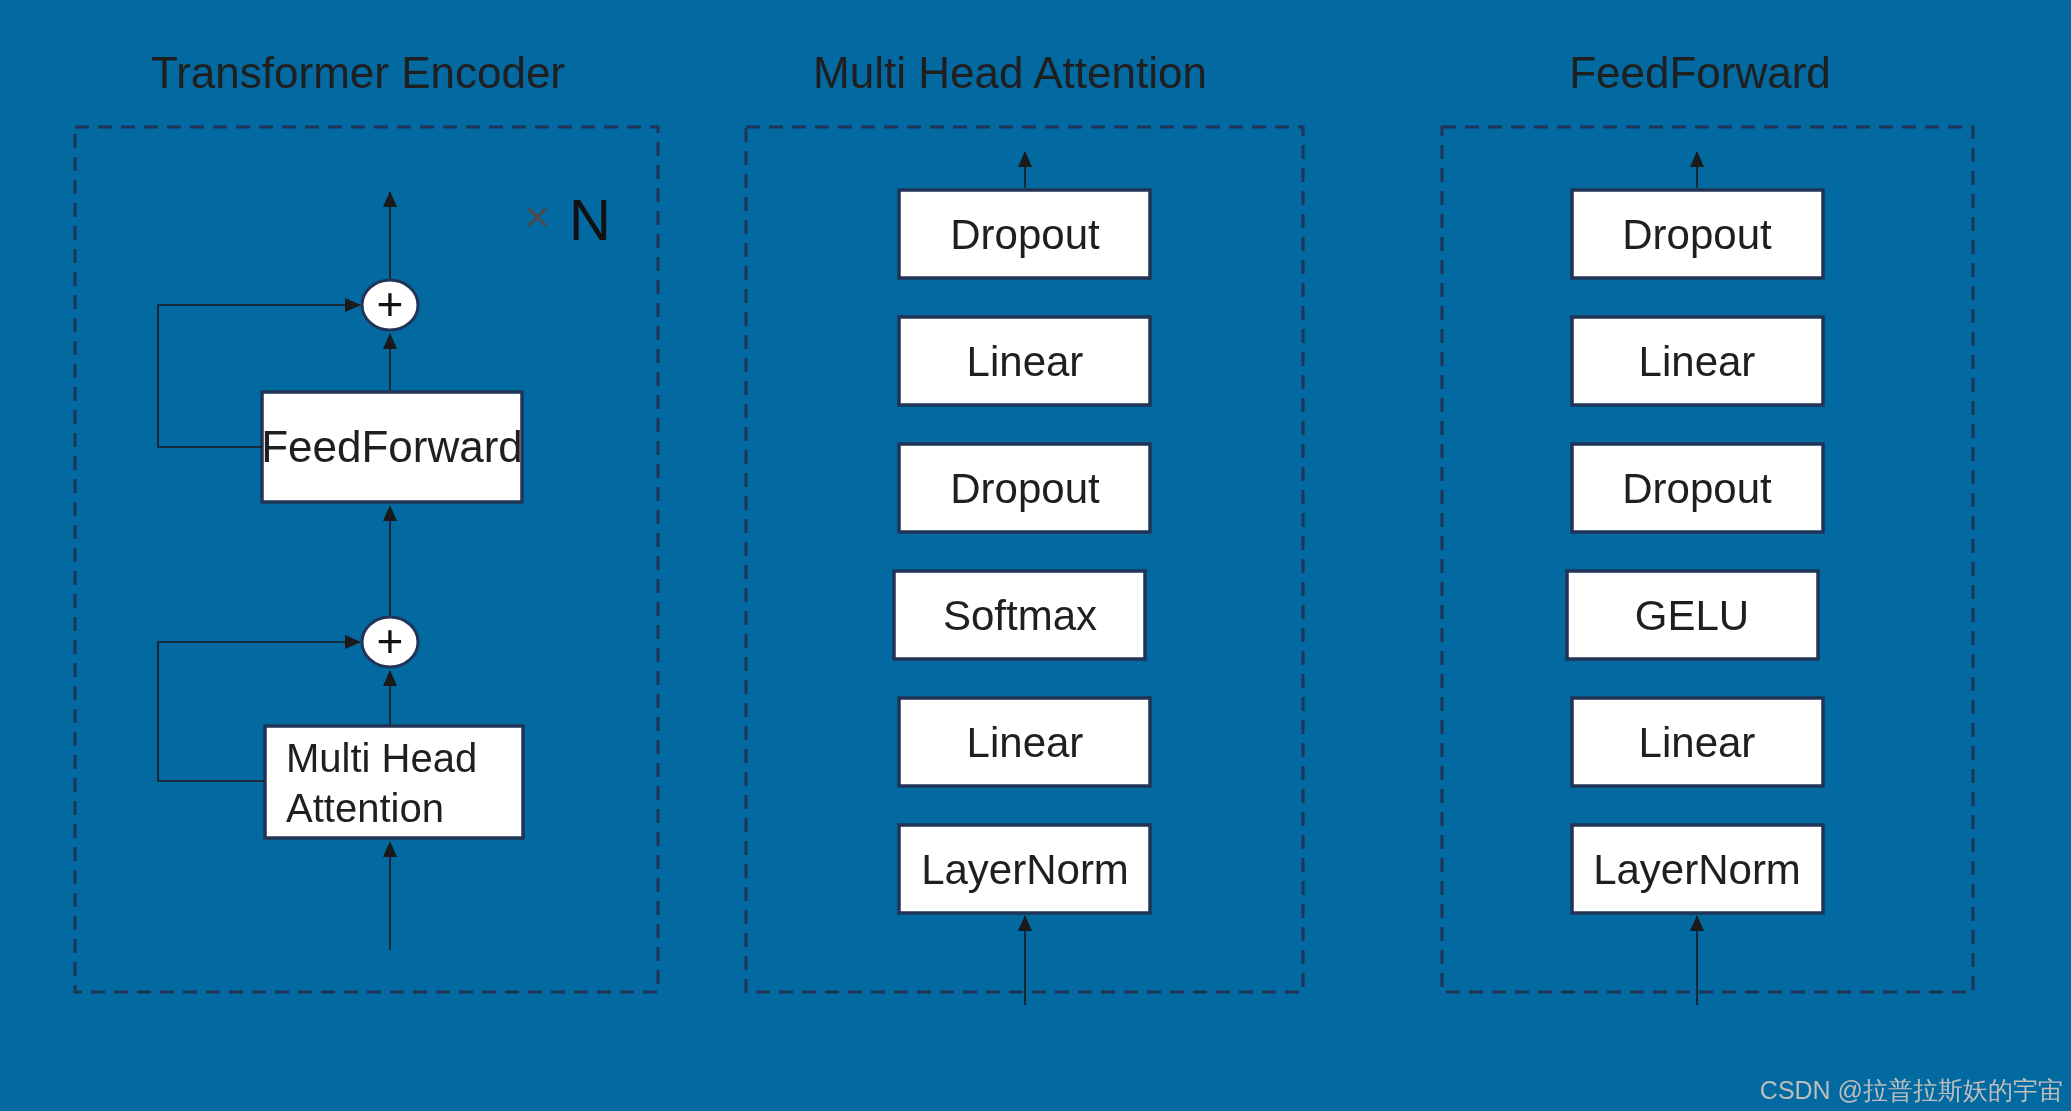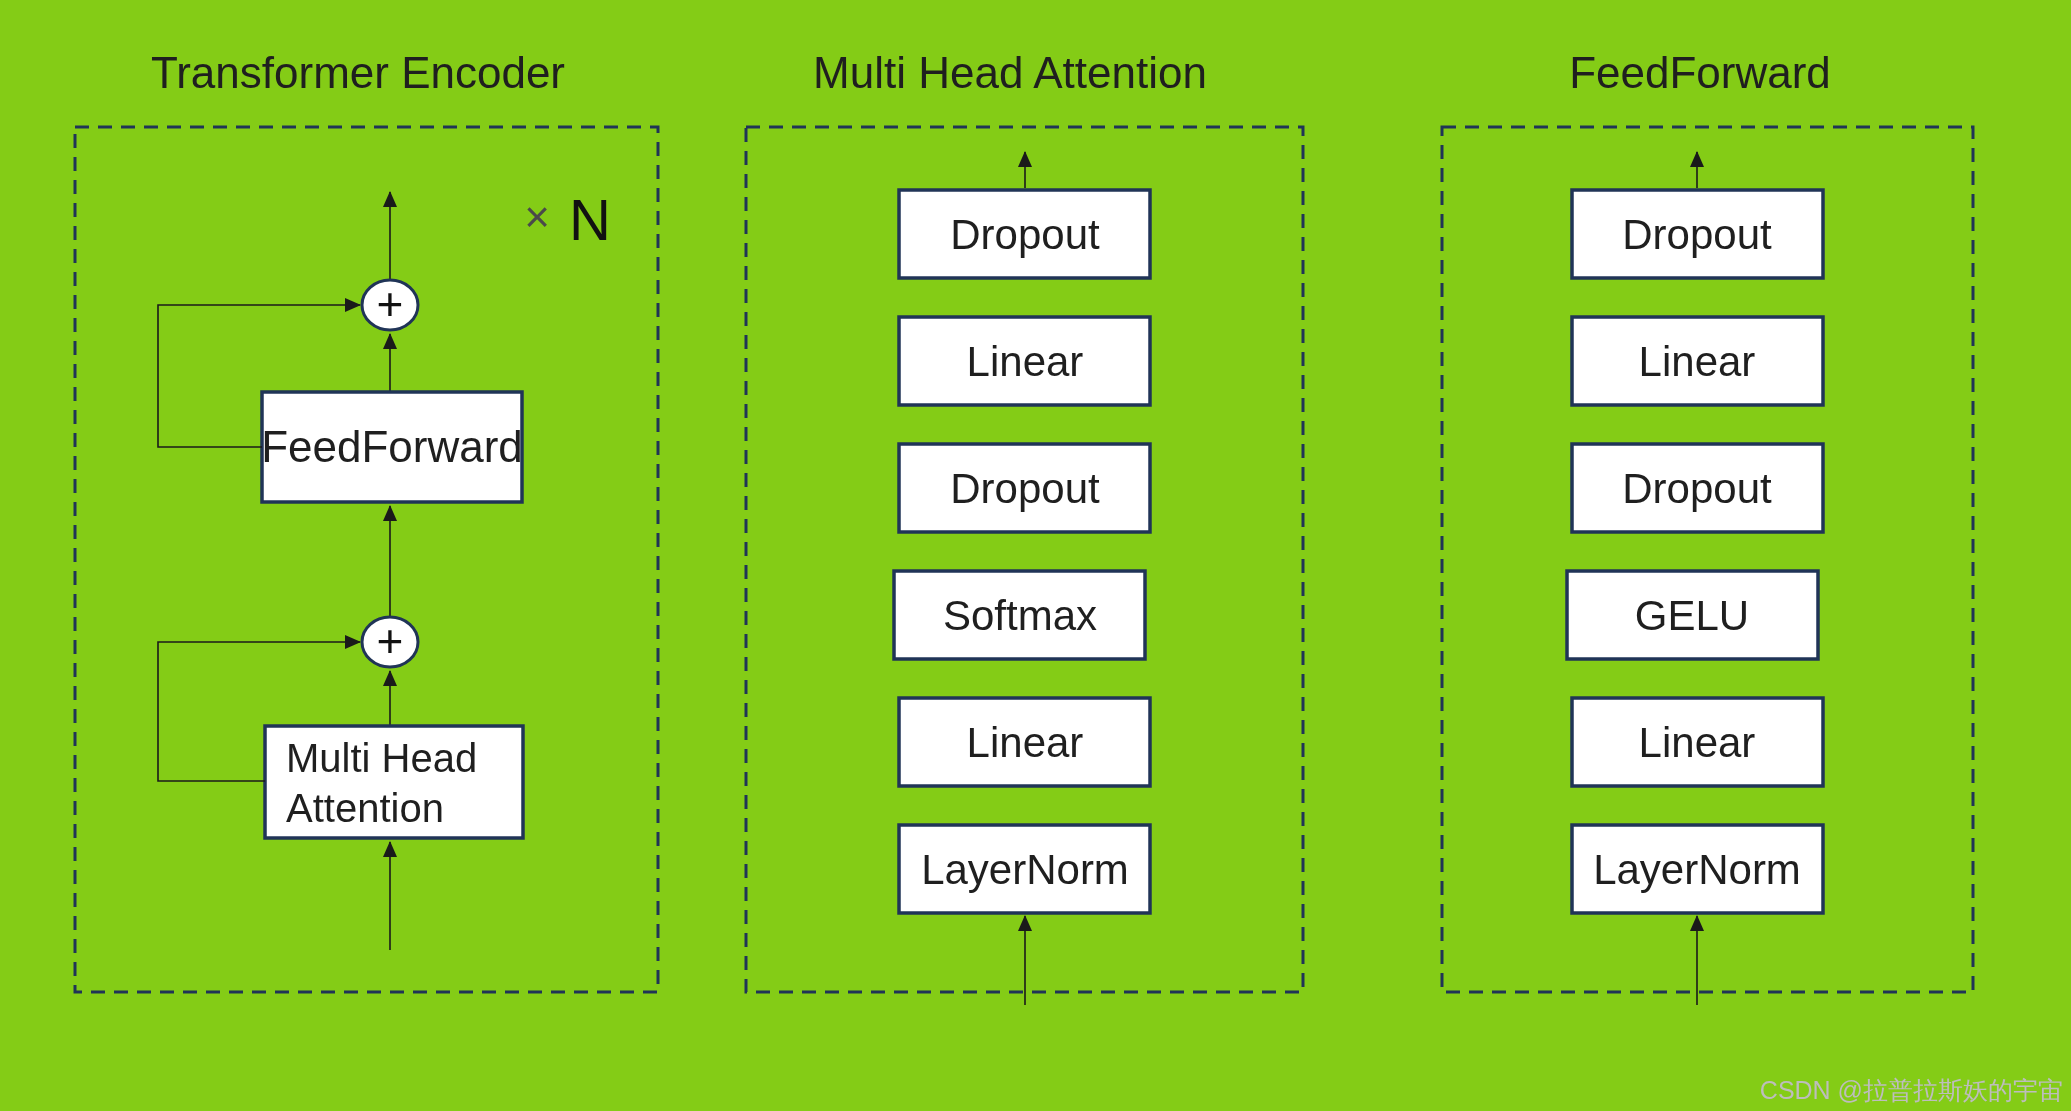--- a/index.html
+++ b/index.html
@@ -3,21 +3,21 @@
 <meta charset="utf-8">
 <style>
   :root{
     --accent:#203457;
     --line:#1a1a1a;
     --text:#1f1f1f;
     --muted:#4a4a4a;
     --watermark:#bdbdbd;
   }
   html,body{margin:0;padding:0;background:#ffffff;}
-  .canvas{position:relative;width:2071px;height:1111px;background:#84cc16;overflow:hidden;}
+  .canvas{position:relative;width:2071px;height:1111px;background:#0369a1;overflow:hidden;}
   svg{display:block;}
   svg text{
     font-family:"Liberation Sans","DejaVu Sans",sans-serif;
     fill:var(--text);
   }
   .panel-border{fill:none;stroke:var(--accent);stroke-width:3;stroke-dasharray:14 9;}
   .node-box{fill:#ffffff;stroke:var(--accent);stroke-width:3.5;}
   .add-circle{fill:#ffffff;stroke:var(--accent);stroke-width:3;}
   .flow-line{stroke:var(--line);stroke-width:1.6;fill:none;}
   .title{font-size:44px;text-anchor:middle;}

